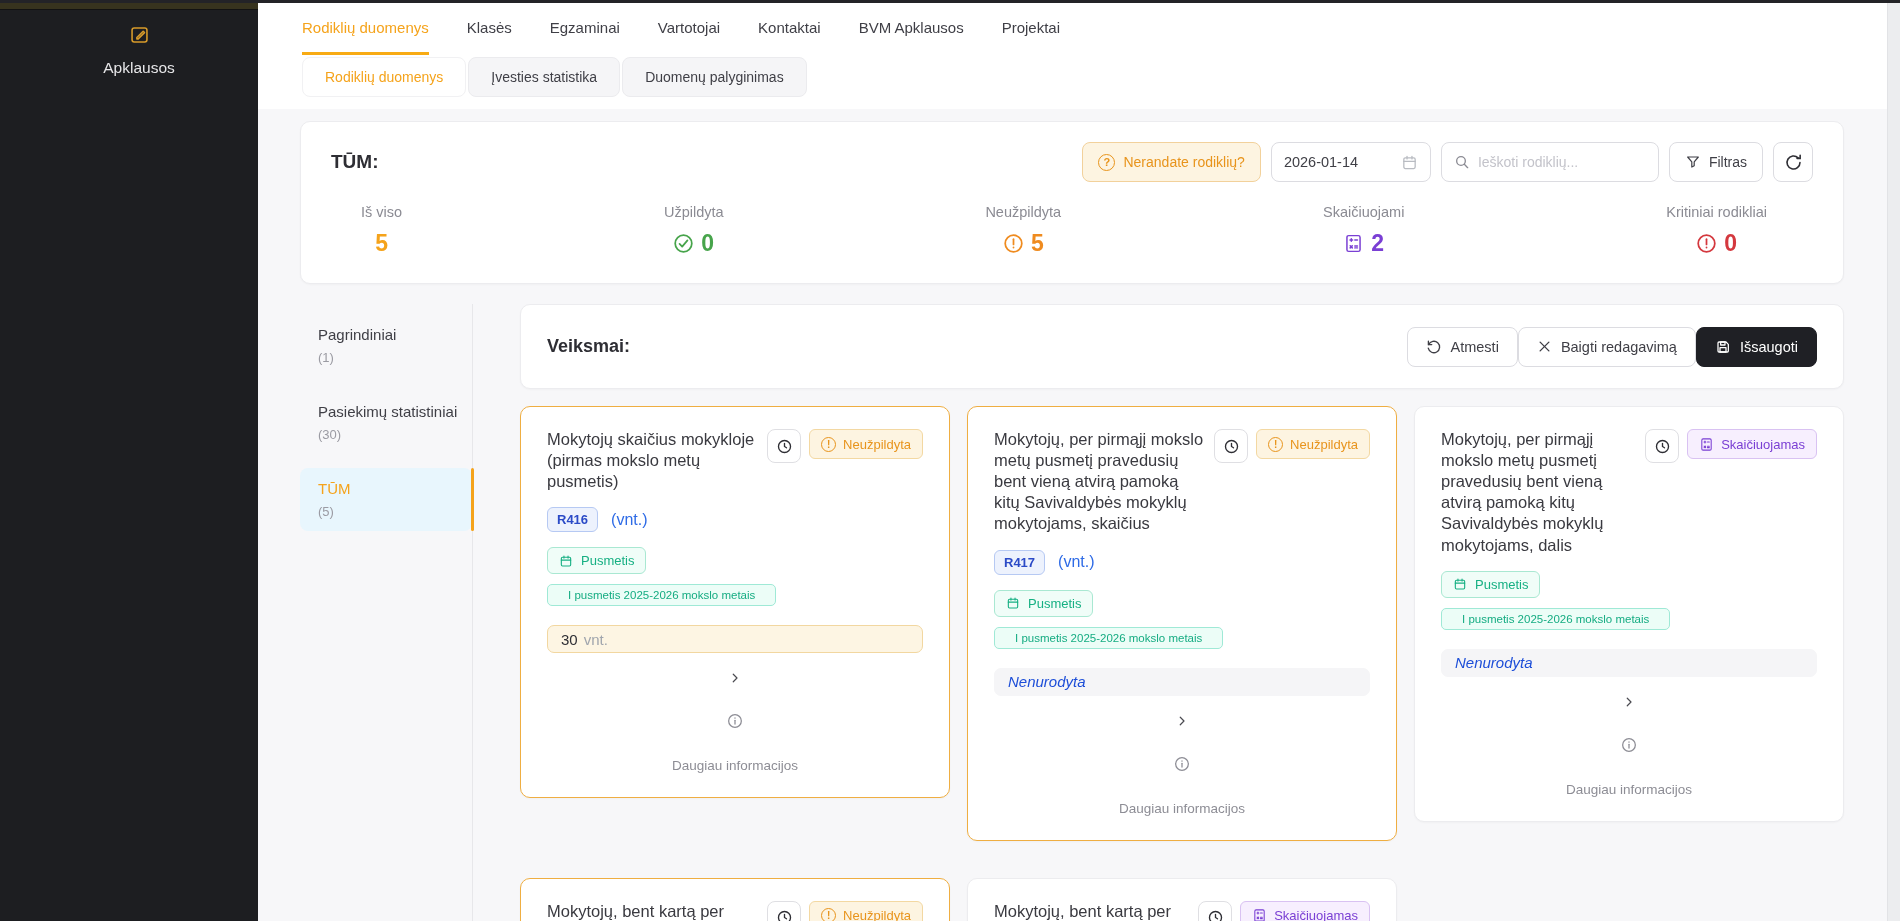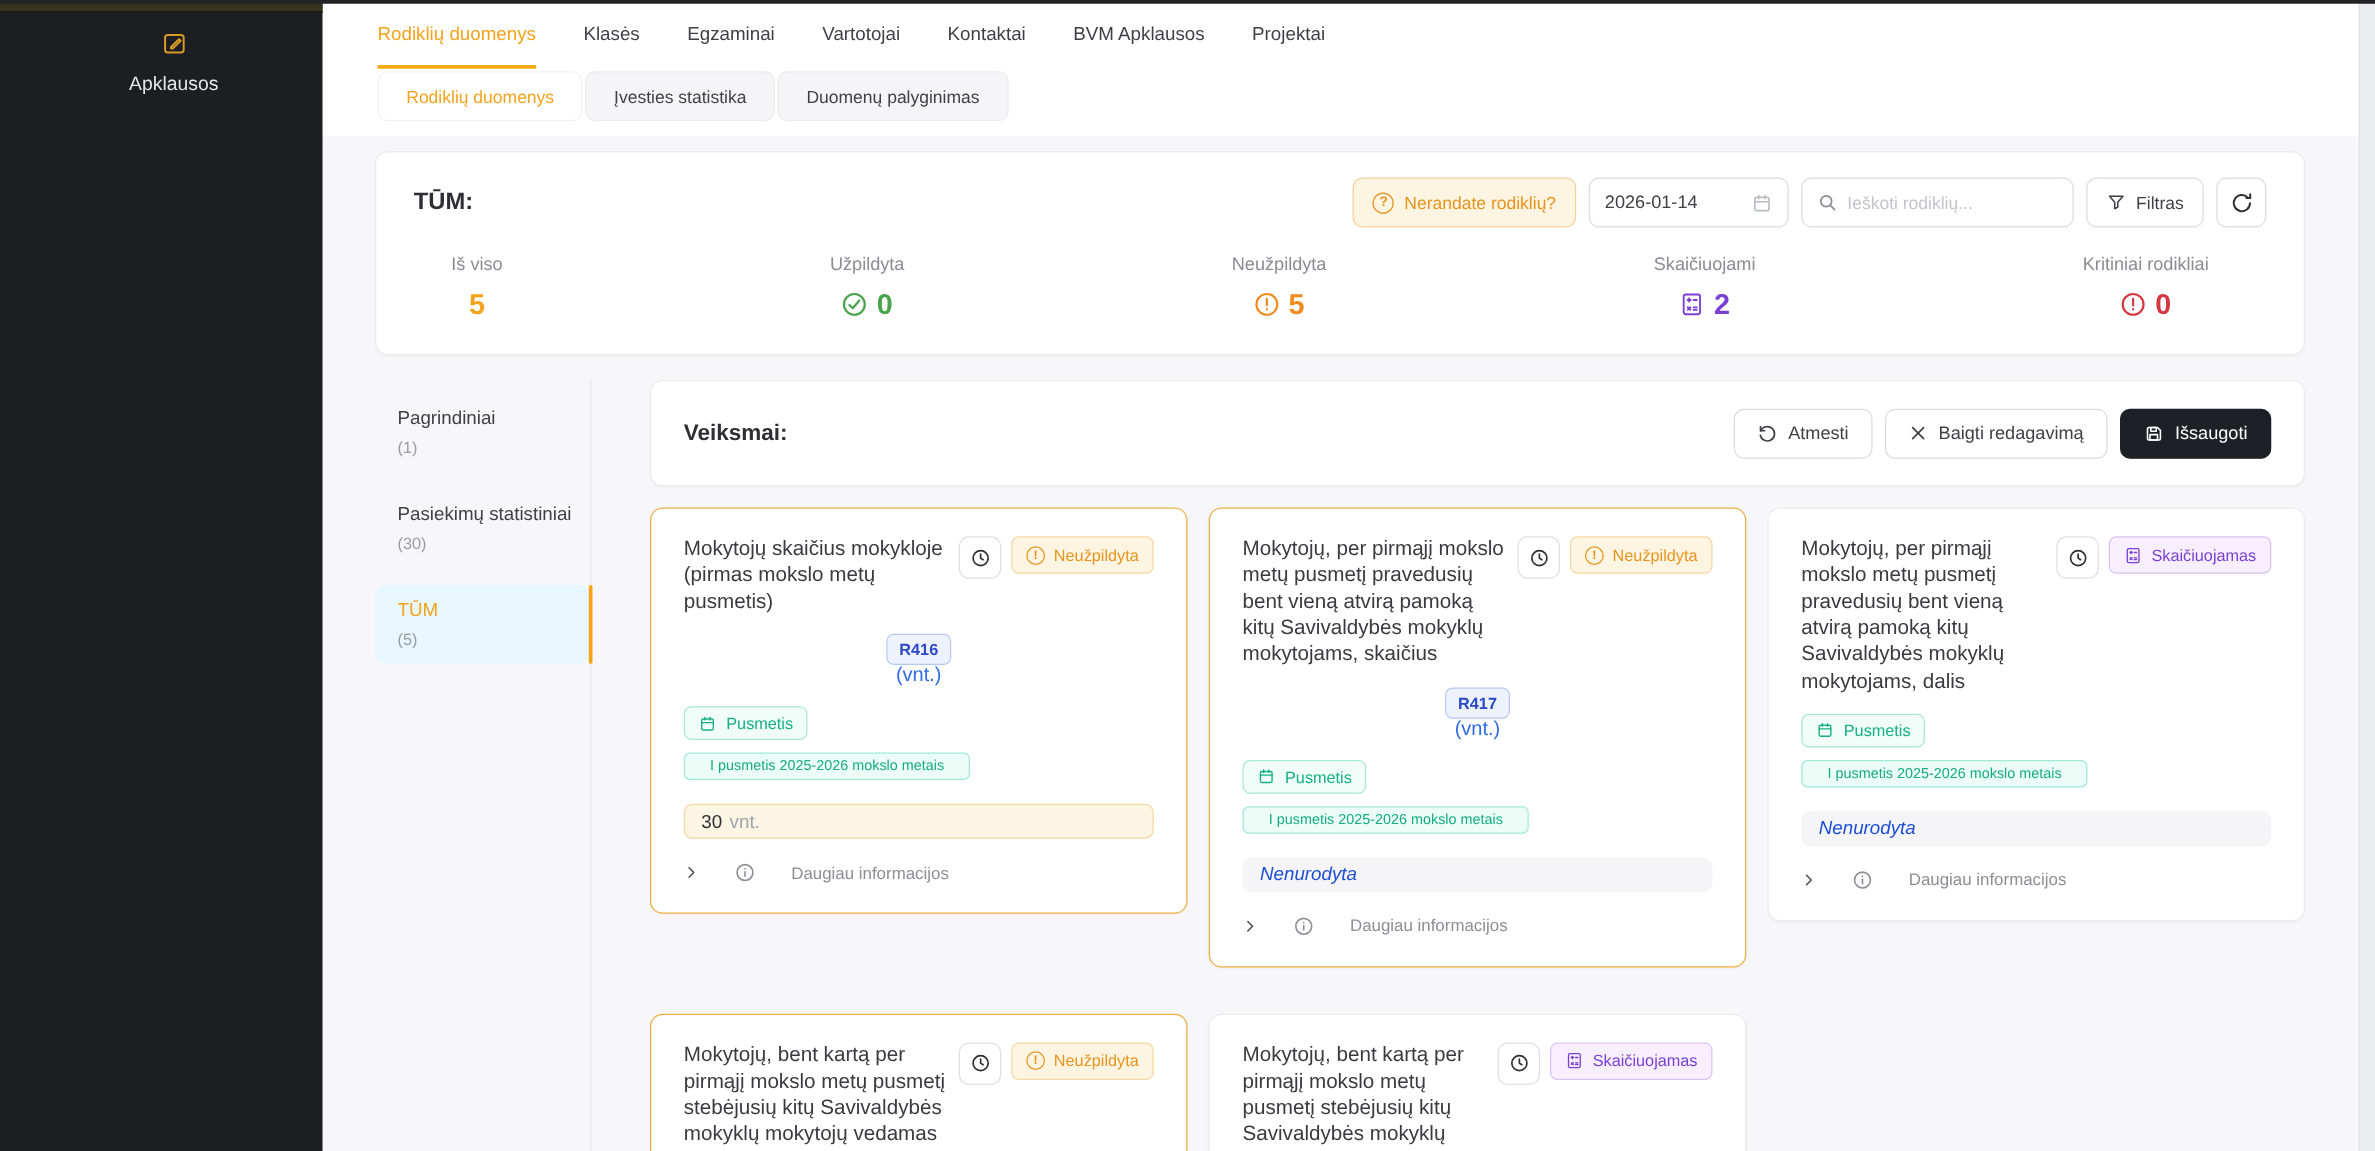--- a/index.html
+++ b/index.html
@@ -49,50 +49,50 @@
   .subnav-item { position:relative; padding:12px 10px 12px 18px; margin:0 0 14px 0; cursor:pointer; border-radius:8px; }
   .subnav-item .lbl { font-size:15px; color:#3f3f46; }
   .subnav-item .cnt { display:block; margin-top:6px; font-size:13px; color:#9b9ba3; }
   .subnav-item.active { background:#e8f6fd; }
   .subnav-item.active .lbl { color:#f5a31b; }
   .subnav-item.active::after { content:""; position:absolute; right:-2px; top:0; bottom:0; width:3px; background:#f5a31b; border-radius:2px; }
 
   .workarea { flex:1; margin-left:47px; min-width:0; }
   .actionsbar { background:#fff; border:1px solid #ececef; border-radius:10px; height:85px; display:flex; align-items:center; justify-content:space-between; padding:0 26px; box-shadow:0 1px 2px rgba(0,0,0,.03); }
   .actions-title { font-size:18px; font-weight:700; color:#2e2e34; }
-  .act-buttons { display:flex; align-items:center; gap:10px; }
+  .act-buttons { display:flex; align-items:center; }
   .btn { display:inline-flex; align-items:center; gap:9px; height:40px; padding:0 18px; border-radius:8px; border:1px solid #dcdce1; background:#fff; font-size:14.5px; color:#3f3f46; cursor:pointer; }
   .btn-dark { background:#1f2025; border-color:#1f2025; color:#fff; }
 
   
   .grid { display:grid; grid-template-columns:repeat(3,1fr); gap:37px 17px; align-items:start; margin-top:17px; }
   .card { background:#fff; border:1px solid #ececef; border-radius:10px; padding:22px 26px 24px 26px; box-shadow:0 1px 2px rgba(0,0,0,.03); }
   .card.hl { border-color:#efae42; }
   .card.tall { min-height:340px; }
   .card-head { display:flex; gap:10px; }
   .card-title { flex:1; font-size:16.5px; line-height:1.28; color:#3a3a40; font-weight:500; }
   .head-right { display:flex; gap:8px; align-items:flex-start; }
   .hist-btn { display:inline-flex; align-items:center; justify-content:center; width:34px; height:34px; border:1px solid #dfdfe3; border-radius:8px; background:#fff; color:#2e2e34; cursor:pointer; flex-shrink:0; }
   .status { display:inline-flex; align-items:center; gap:7px; height:30px; padding:0 11px; border-radius:6px; font-size:13px; white-space:nowrap; }
   .status-warn { background:#fdf4e1; border:1px solid #f3d8a2; color:#e8941c; }
   .status-calc { background:#f7effe; border:1px solid #d9c2f2; color:#7a3fd4; }
   .wcirc { display:inline-flex; align-items:center; justify-content:center; width:15px; height:15px; border:1.5px solid currentColor; border-radius:50%; font-size:10px; font-weight:700; }
-  .code-row { display:flex; align-items:center; margin-top:15px;flex-direction:column; }
+  .code-row { display:flex; align-items:center; gap:13px; margin-top:15px; }
   .code-badge { display:inline-flex; padding:4px 9px; border:1px solid #b6c9f3; background:#edf2fd; color:#2b4ac7; font-size:13px; font-weight:700; border-radius:6px; }
   .unit { font-size:16px; color:#2e6be6; }
   .ptype-row { margin-top:15px; }
   .ptype { display:inline-flex; align-items:center; gap:8px; padding:5px 11px; border:1px solid #a9e8d2; background:#f0fdf8; color:#16b083; font-size:13px; border-radius:6px; }
   .pval-row { margin-top:10px; }
   .pval { display:inline-flex; padding:4px 20px; border:1px solid #9fe9d6; background:#ecfdf7; color:#15ac82; font-size:11.5px; border-radius:5px; }
   .field { margin-top:19px; height:28px; border-radius:7px; display:flex; align-items:center; padding:0 13px; font-size:15px; }
   .field.filled { background:#fdf5e3; border:1px solid #f2d7a0; color:#2f2f35; }
   .field.filled .suffix { color:#a0a5ad; margin-left:6px; }
   .field.empty { background:#f5f5f7; border:1px solid #f5f5f7; }
   .field.empty .ph { font-style:italic; color:#1d4ed8; }
-  .more-row { display:flex; align-items:center; gap:29px; margin-top:19px; color:#8d8d95; font-size:13.5px; cursor:pointer; }
+  .more-row { display:flex; align-items:center; gap:29px; margin-top:19px; color:#8d8d95; font-size:13.5px; cursor:pointer;flex-direction:column; }
   .more-row .chev { color:#4a4a50; display:inline-flex; }
   .more-row .icn { display:inline-flex; }
 
   
   .scrollbar { width:13px; height:921px; background:#ecedef; border-left:1px solid #e2e3e6; flex-shrink:0; }
 
   svg { display:block; }
 </style>
 </head>
 <body>

